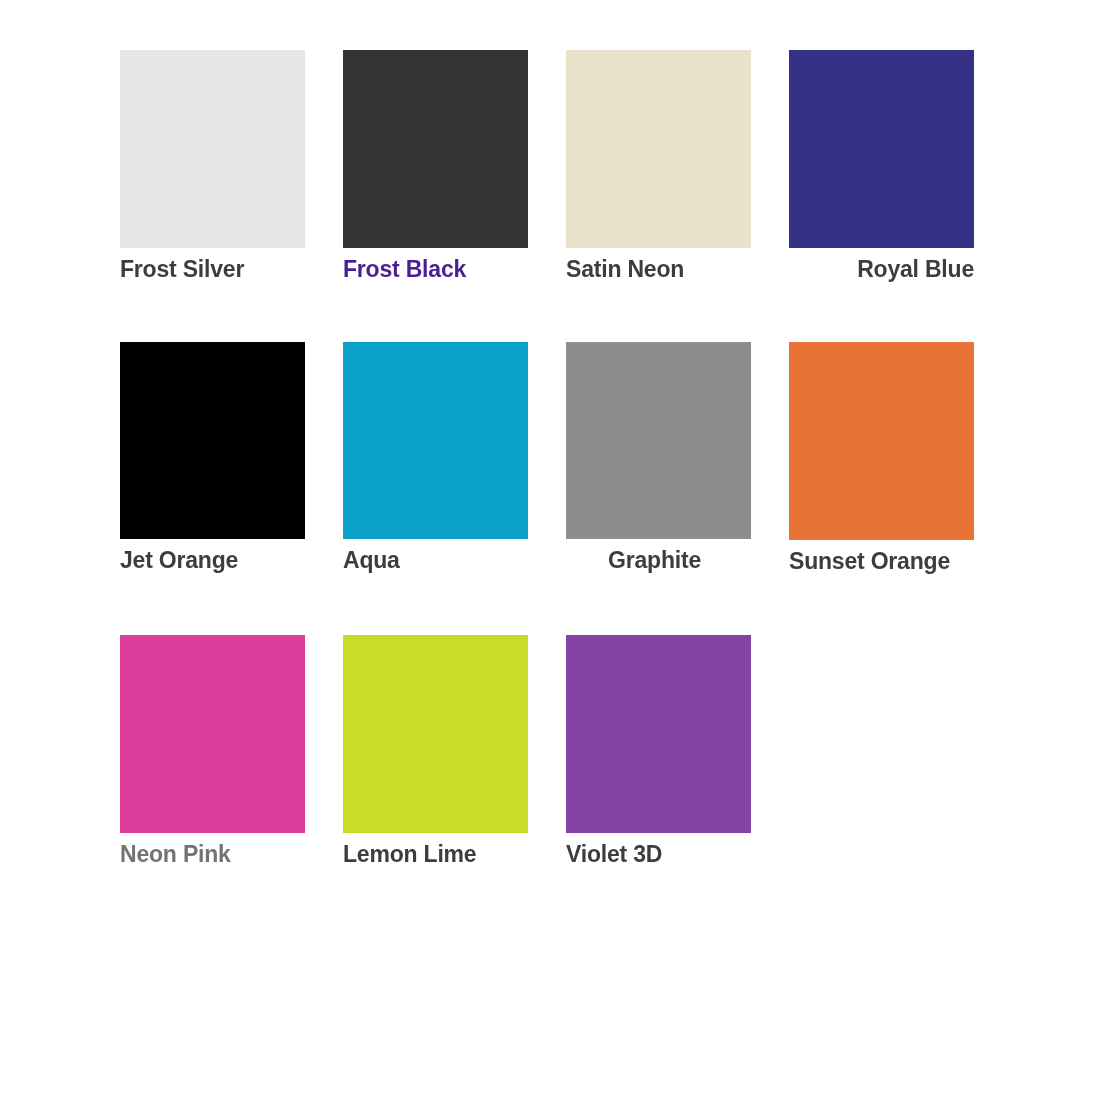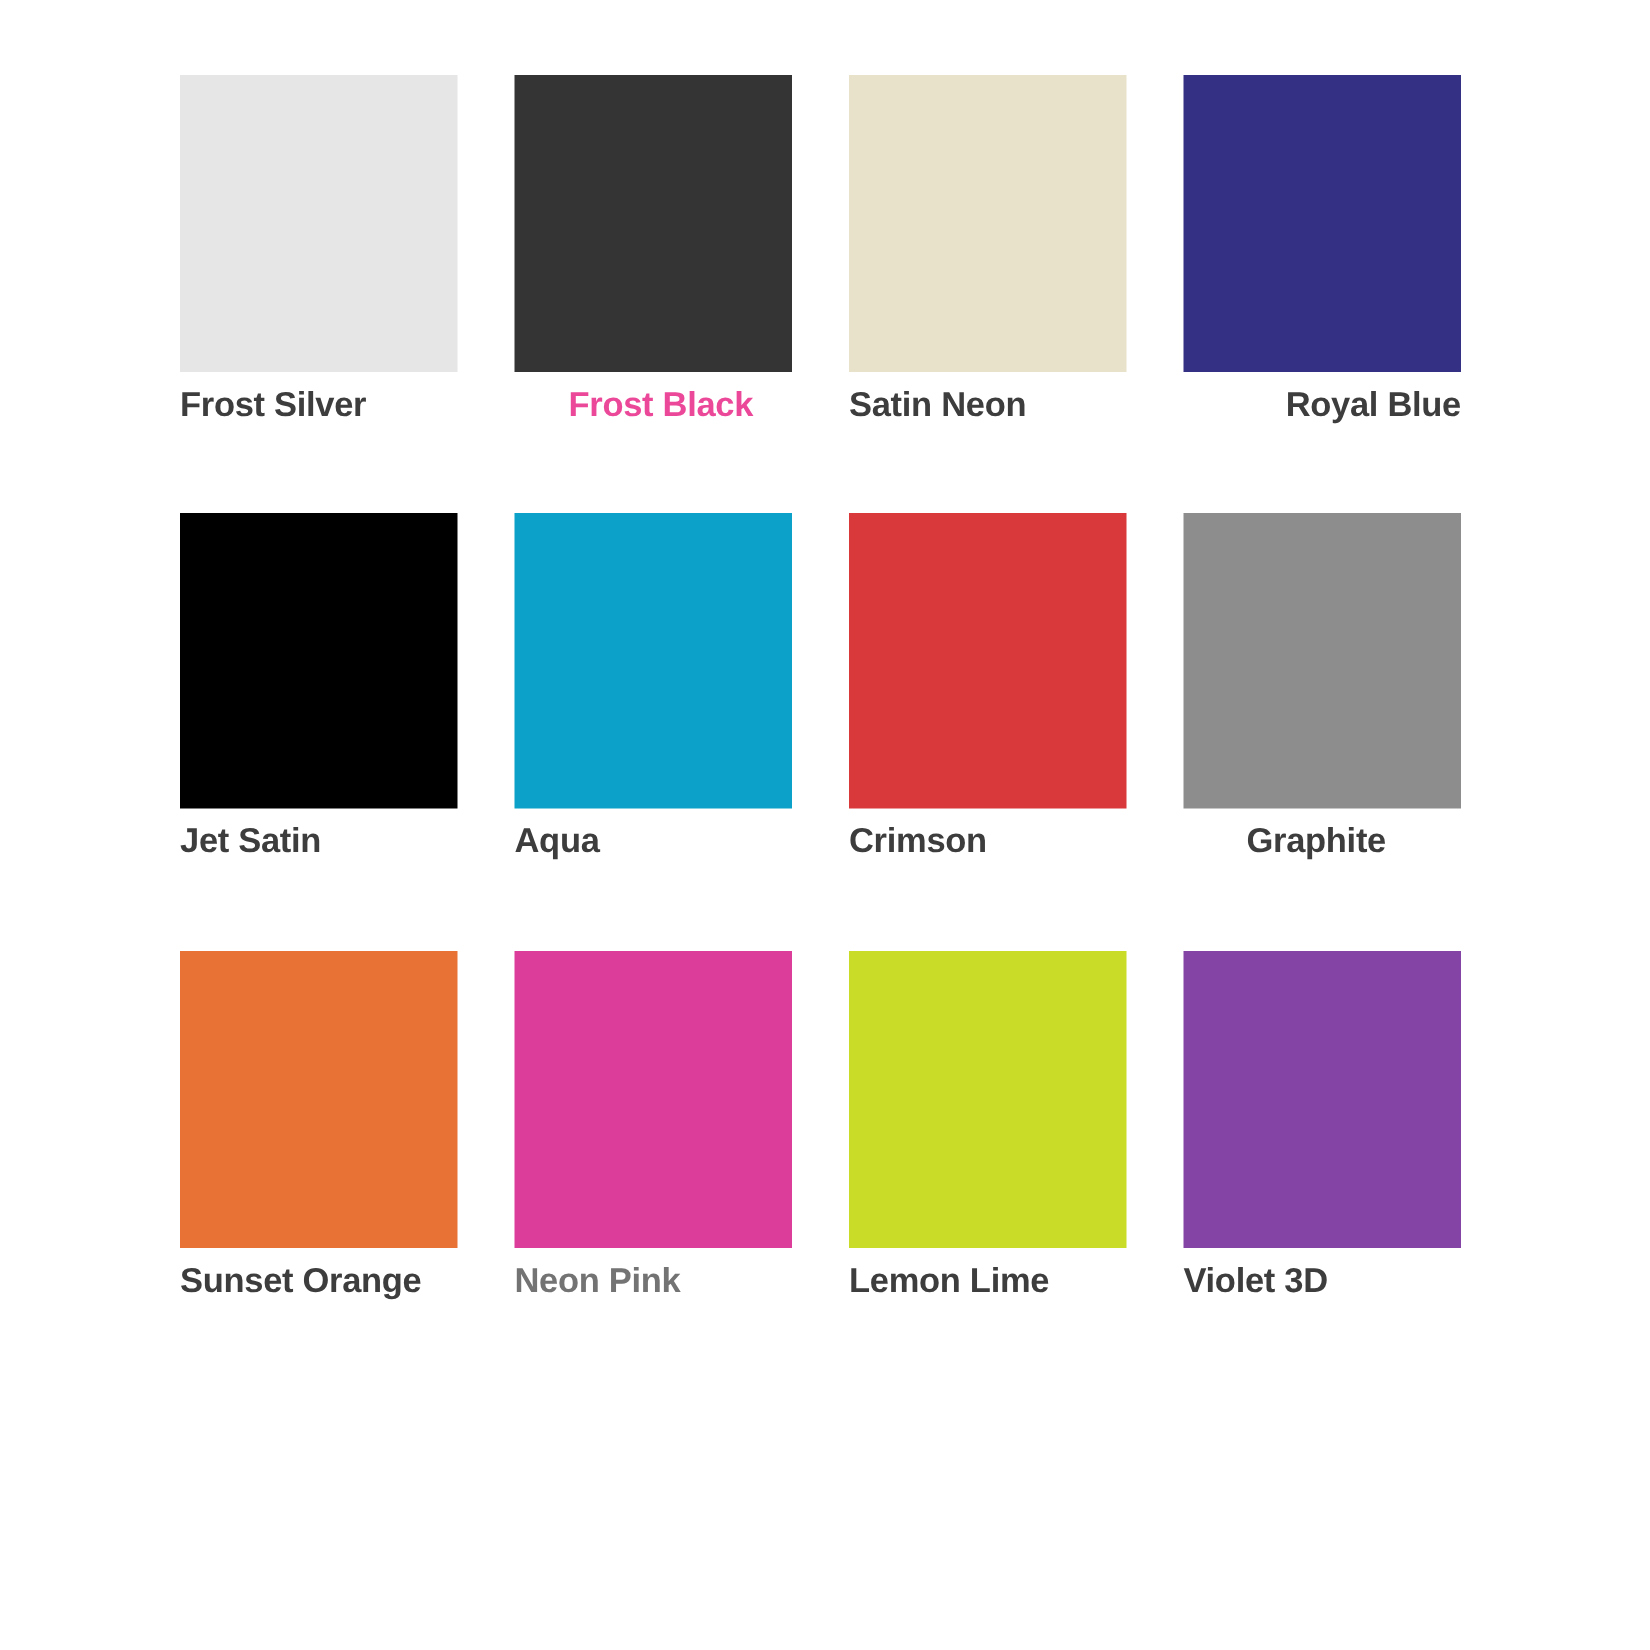--- a/index.html
+++ b/index.html
@@ -64,47 +64,43 @@
 <div id="palette-board" style="background-color: rgb(255, 255, 255);">
   <div class="swatch-grid">
 
     <div class="swatch-cell row-1">
       <div class="swatch-chip" style="background-color: rgb(230, 230, 230);"></div>
       <div class="swatch-label" style="color: rgb(61, 61, 61);">Frost Silver</div>
     </div>
 
     <div class="swatch-cell row-1">
       <div class="swatch-chip" style="background-color: rgb(52, 52, 52);"></div>
-      <div class="swatch-label" style="color: #ec4899; margin-left: 36px;">Frost Black</div>
+      <div class="swatch-label" style="color: #4c1d95;">Frost Black</div>
     </div>
 
     <div class="swatch-cell row-1">
       <div class="swatch-chip" style="background-color: rgb(232, 226, 203);"></div>
       <div class="swatch-label" style="color: rgb(61, 61, 61);">Satin Neon</div>
     </div>
 
     <div class="swatch-cell row-1">
       <div class="swatch-chip" style="background-color: rgb(52, 48, 132);"></div>
       <div class="swatch-label" style="color: rgb(61, 61, 61); text-align: right;">Royal Blue</div>
     </div>
 
     <div class="swatch-cell row-2">
       <div class="swatch-chip" style="background-color: rgb(0, 0, 0);"></div>
-      <div class="swatch-label" style="color: rgb(61, 61, 61);">Jet Satin</div>
+      <div class="swatch-label" style="color: rgb(61, 61, 61);">Jet Orange</div>
     </div>
 
     <div class="swatch-cell row-2">
       <div class="swatch-chip" style="background-color: rgb(11, 161, 200);"></div>
       <div class="swatch-label" style="color: rgb(61, 61, 61);">Aqua</div>
     </div>
 
-    <div class="swatch-cell row-2">
-      <div class="swatch-chip" style="background-color: rgb(217, 57, 58);"></div>
-      <div class="swatch-label" style="color: rgb(61, 61, 61);">Crimson</div>
-    </div>
 
     <div class="swatch-cell row-2">
       <div class="swatch-chip" style="background-color: rgb(141, 141, 141);"></div>
       <div class="swatch-label" style="color: rgb(61, 61, 61); margin-left: 42px;">Graphite</div>
     </div>
 
     <div class="swatch-cell row-3">
       <div class="swatch-chip" style="background-color: rgb(232, 113, 54);"></div>
       <div class="swatch-label" style="color: rgb(61, 61, 61);">Sunset Orange</div>
     </div>

